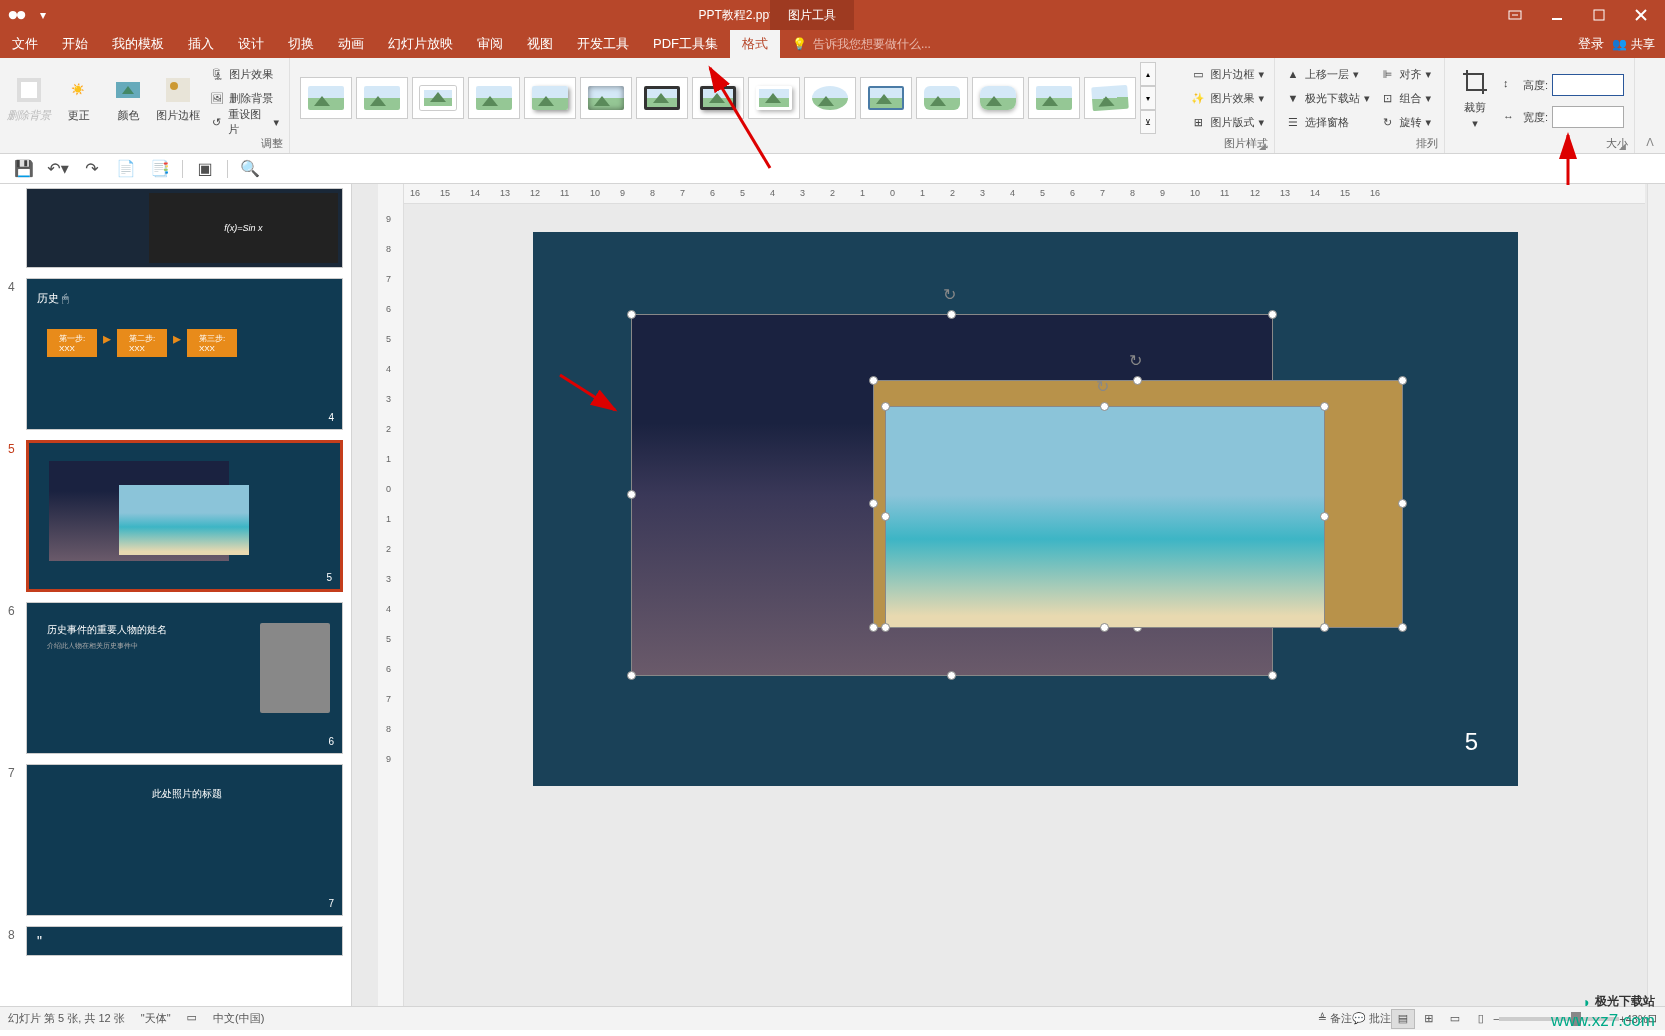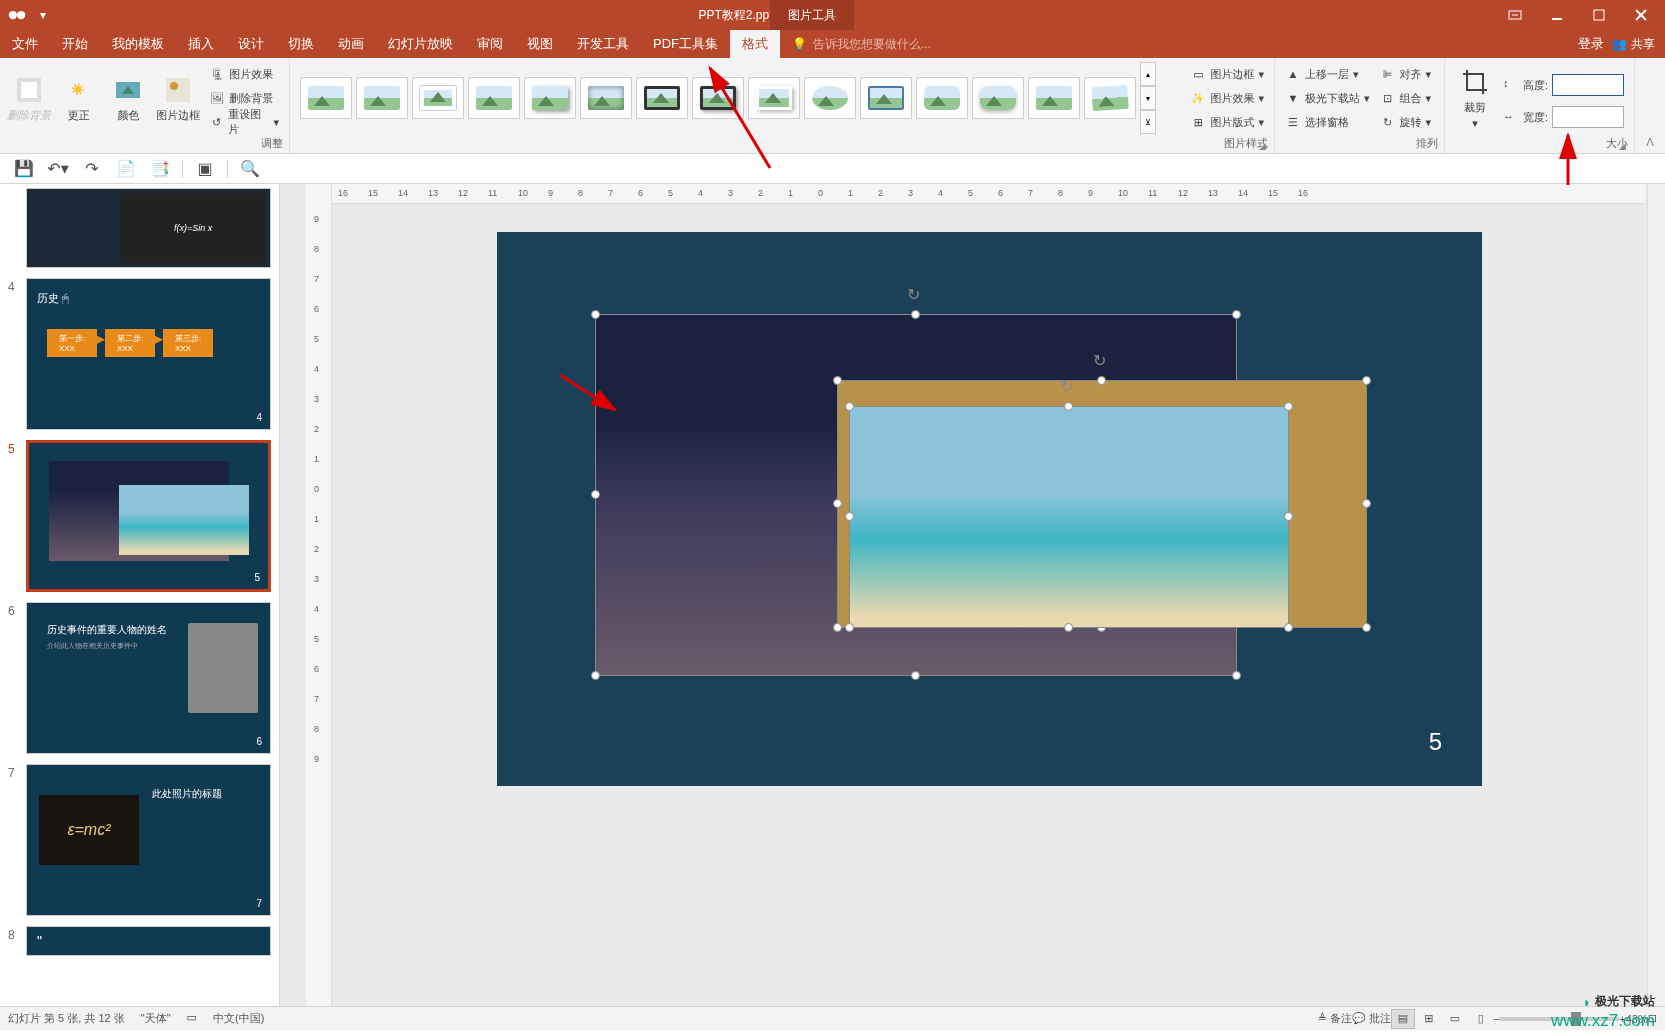--- a/index.html
+++ b/index.html
@@ -47,21 +47,21 @@
 .gallery-spinner button { height: 24px; border: 1px solid #ccc; background: #f9f9f9; font-size: 8px; }
 
 .size-input-row { display: flex; align-items: center; gap: 4px; font-size: 11px; color: #444; margin-bottom: 4px; }
 .size-input-row .label-icon { width: 16px; height: 16px; }
 .size-input { width: 72px; height: 22px; border: 1px solid #aaa; background: #fff; font-size: 11px; padding: 0 4px; }
 
 .qat2 { height: 30px; background: #fff; border-bottom: 1px solid #d4d4d4; display: flex; align-items: center; gap: 10px; padding: 0 12px; }
 .qat2-btn { width: 24px; height: 24px; display: flex; align-items: center; justify-content: center; color: #505050; }
 
 .workspace { display: flex; height: 822px; }
-.thumb-panel { width: 280px; background: #fff; border-right: 1px solid #d4d4d4; overflow-y: auto; padding: 4px 8px; }
+.thumb-panel { width: 352px; background: #fff; border-right: 1px solid #d4d4d4; overflow-y: auto; padding: 4px 8px; }
 .thumb-item { display: flex; margin-bottom: 10px; }
 .thumb-num { width: 18px; font-size: 12px; color: #666; padding-top: 2px; }
 .thumb-num.active { color: #c43e1c; }
 .thumb-slide { flex: 1; height: 152px; background: #103a52; border: 1px solid #ccc; position: relative; overflow: hidden; }
 .thumb-slide.active { border: 3px solid #c43e1c; }
 .thumb-slide .pg { position: absolute; right: 8px; bottom: 6px; color: #fff; font-size: 10px; }
 
 .editor-area { flex: 1; background: #eaeaea; display: flex; position: relative; }
 .vruler { width: 26px; background: #f5f5f5; border-right: 1px solid #ddd; margin-left: 26px; position: relative; }
 .hruler { height: 20px; background: #f5f5f5; border-bottom: 1px solid #ddd; position: absolute; top: 0; left: 52px; right: 20px; }
@@ -349,21 +349,21 @@
     <div class="thumb-item">
       <div class="thumb-num"></div>
       <div class="thumb-slide" style="height:80px;background:#1a2838">
         <div style="position:absolute;right:4px;top:4px;bottom:4px;width:60%;background:#222;color:#fff;font-size:9px;font-style:italic;display:flex;align-items:center;justify-content:center">f(x)=Sin x</div>
       </div>
     </div>
     <div class="thumb-item">
       <div class="thumb-num">4</div>
       <div class="thumb-slide">
         <div style="position:absolute;left:10px;top:12px;color:#fff;font-size:11px">历史 🖱</div>
-        <div style="position:absolute;left:20px;top:50px;display:flex;">
+        <div style="position:absolute;left:20px;top:50px;display:flex;gap:6px">
           <div style="width:50px;height:28px;background:#e88b1a;color:#fff;font-size:8px;display:flex;flex-direction:column;align-items:center;justify-content:center">第一步:<br>XXX</div>
           <div style="color:#e88b1a">▸</div>
           <div style="width:50px;height:28px;background:#e88b1a;color:#fff;font-size:8px;display:flex;flex-direction:column;align-items:center;justify-content:center">第二步:<br>XXX</div>
           <div style="color:#e88b1a">▸</div>
           <div style="width:50px;height:28px;background:#e88b1a;color:#fff;font-size:8px;display:flex;flex-direction:column;align-items:center;justify-content:center">第三步:<br>XXX</div>
         </div>
         <span class="pg">4</span>
       </div>
     </div>
     <div class="thumb-item">
@@ -379,21 +379,20 @@
       <div class="thumb-slide">
         <div style="position:absolute;left:20px;top:20px;color:#fff;font-size:10px">历史事件的重要人物的姓名</div>
         <div style="position:absolute;left:20px;top:38px;color:#aaa;font-size:7px">介绍此人物在相关历史事件中</div>
         <div style="position:absolute;right:12px;top:20px;width:70px;height:90px;background:#888;border-radius:2px"></div>
         <span class="pg">6</span>
       </div>
     </div>
     <div class="thumb-item">
       <div class="thumb-num">7</div>
       <div class="thumb-slide">
-        <div style="position:absolute;left:12px;top:30px;width:100px;height:70px;background:#1a1410;color:#e8c878;font-size:16px;font-style:italic;display:flex;align-items:center;justify-content:center">ε=mc²</div>
         <div style="position:absolute;left:125px;top:22px;color:#fff;font-size:10px">此处照片的标题</div>
         <span class="pg">7</span>
       </div>
     </div>
     <div class="thumb-item">
       <div class="thumb-num">8</div>
       <div class="thumb-slide" style="height:30px">
         <div style="position:absolute;left:10px;top:6px;color:#fff;font-size:14px">"</div>
       </div>
     </div>

